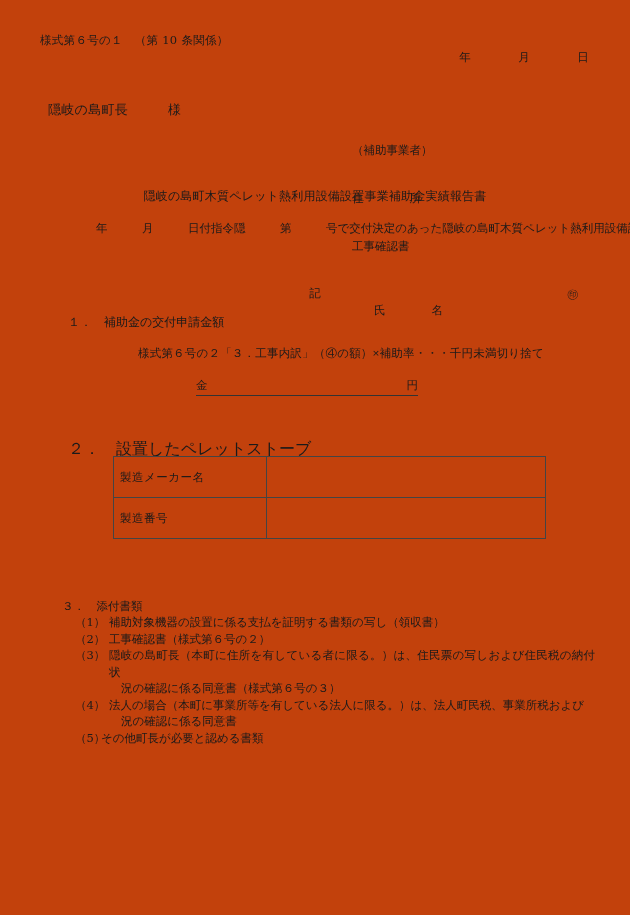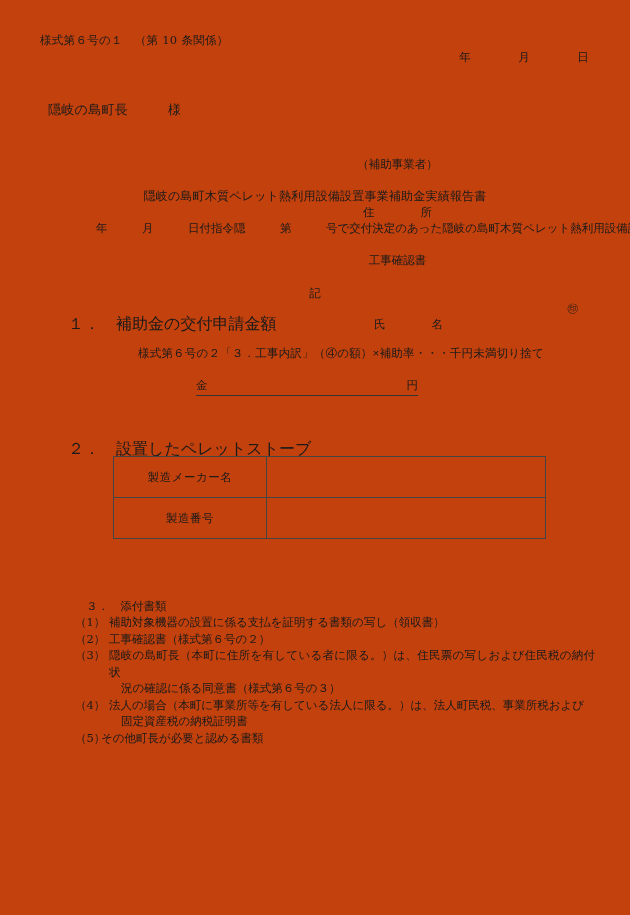--- a/index.html
+++ b/index.html
@@ -45,24 +45,23 @@
     left: 48px;
     top: 81px;
     font-size: 13px;
     letter-spacing: 0.3px;
     margin-top: 20px;
   }
 
   
   .applicant {
     left: 352px;
-    top: 124px;
+    top: 110px;
     font-size: 11.5px;
     line-height: 16px;
-    text-align: center;
   }
   .applicant .row { white-space: pre; position: relative; }
   .applicant .seal {
     position: absolute;
     left: 215px;
     top: 0;
   }
 
   
   .doc-title {
@@ -91,21 +90,21 @@
     right: 0;
     top: 286px;
     text-align: center;
     font-size: 11.5px;
   }
 
   
   .sec-1 {
     left: 68px;
     top: 314px;
-    font-size: 16px;
+    font-size: 12px;
   }
   .formula {
     left: 138px;
     top: 346px;
     font-size: 11.5px;
     letter-spacing: 0.2px;
     font-family: Liberation Mono, monospace;
   }
   .amount-line {
     left: 196px;
@@ -119,41 +118,40 @@
   }
   .sec-2 {
     left: 68px;
     top: 439px;
     font-size: 16px;
   }
   .sec-3 {
     left: 62px;
     top: 599px;
     font-size: 11.5px;
-    margin-left: 24px;
   }
 
   
   .stove-table {
     position: absolute;
     left: 113px;
     top: 456px;
     width: 408px;
     border-collapse: collapse;
     table-layout: fixed;
   }
   .stove-table td {
     border: 1px solid #444444;
     height: 40px;
     font-size: 11.5px;
     padding: 0 6px;
   }
   .stove-table td.label {
     width: 140px;
-    text-align: center;
+    text-align: left;
     letter-spacing: 0.5px;
     font-family: Liberation Serif, serif;
   }
   .stove-table td.value {
     width: 266px;
   }
 
   
   .attach-list {
     position: absolute;
@@ -239,21 +237,21 @@
     <div class="attach-item">
       <span class="attach-num">（2）</span>
       <span class="attach-text">工事確認書（様式第６号の２）</span>
     </div>
     <div class="attach-item">
       <span class="attach-num">（3）</span>
       <span class="attach-text"><span>隠岐の島町長（本町に住所を有している者に限る。）は、住民票の写しおよび住民税の納付状</span><span class="cont">況の確認に係る同意書（様式第６号の３）</span></span>
     </div>
     <div class="attach-item">
       <span class="attach-num">（4）</span>
-      <span class="attach-text"><span>法人の場合（本町に事業所等を有している法人に限る。）は、法人町民税、事業所税および</span><span class="cont">固定資産税の納税証明書</span></span>
+      <span class="attach-text"><span>法人の場合（本町に事業所等を有している法人に限る。）は、法人町民税、事業所税および</span><span class="cont">況の確認に係る同意書</span></span>
     </div>
     <div class="attach-item">
       <span class="attach-num tight">（5）</span>
       <span class="attach-text">その他町長が必要と認める書類</span>
     </div>
   </div>
 
 </div>
 
 </body></html>

